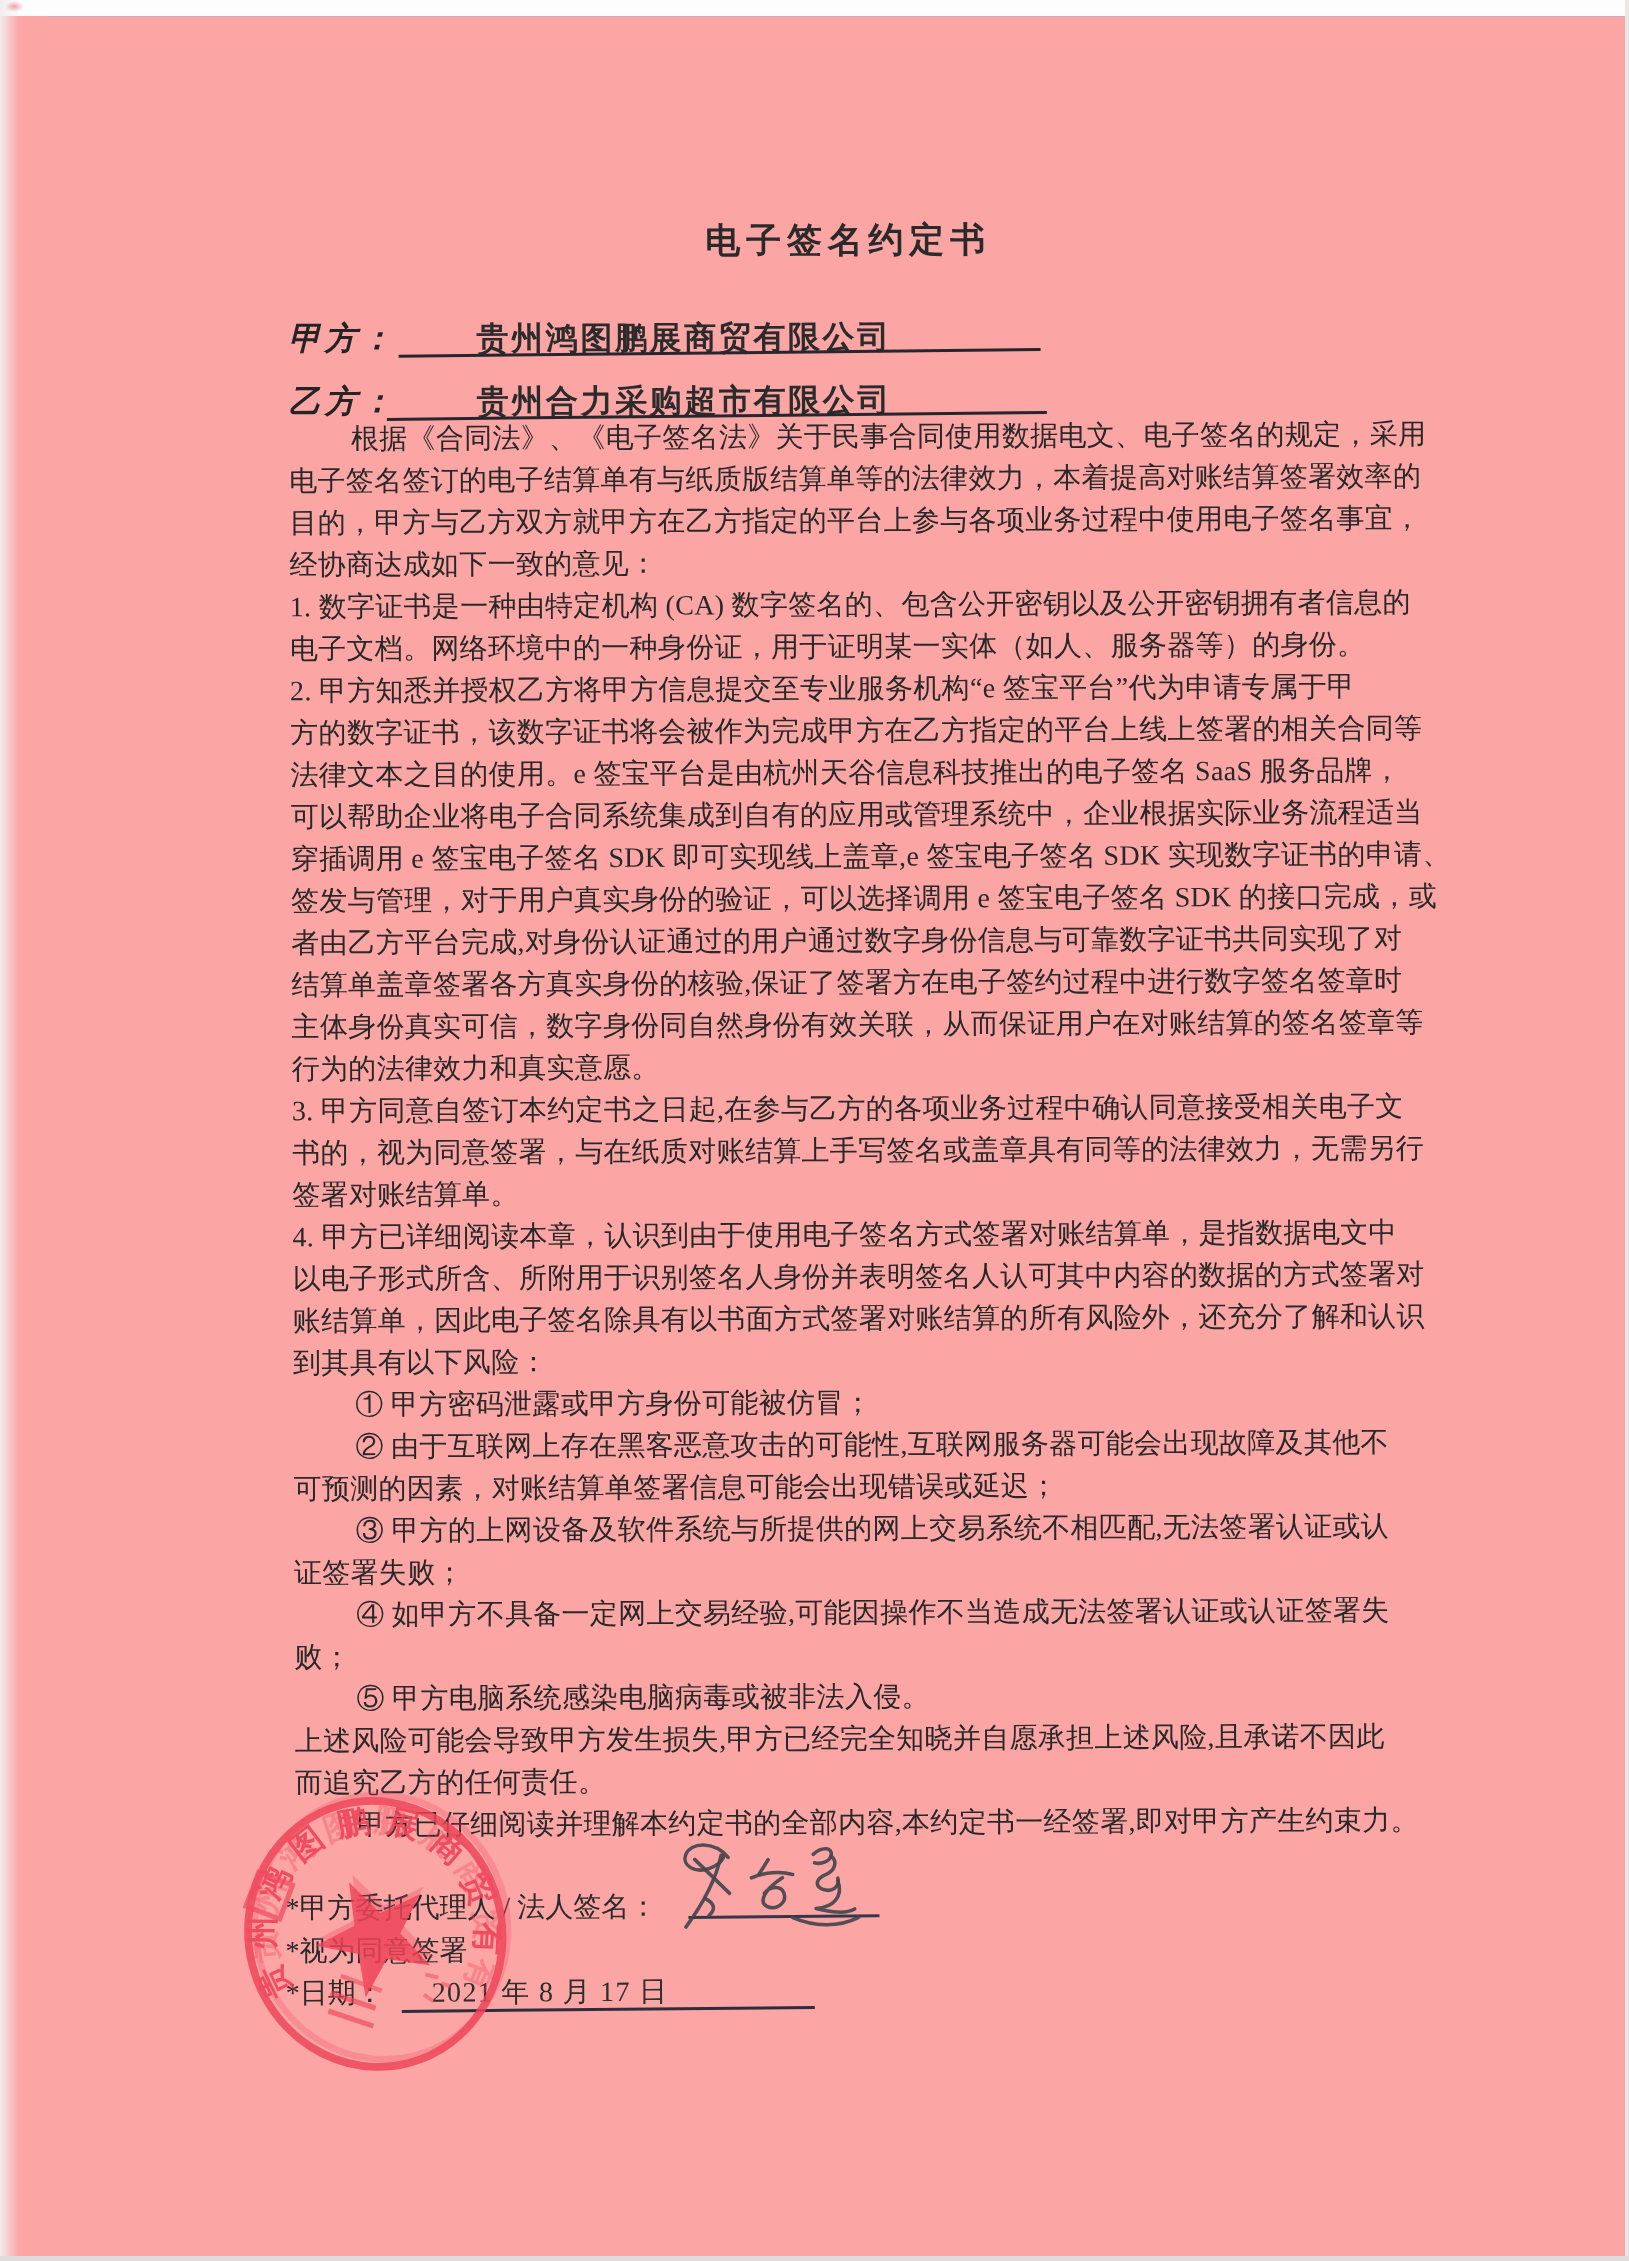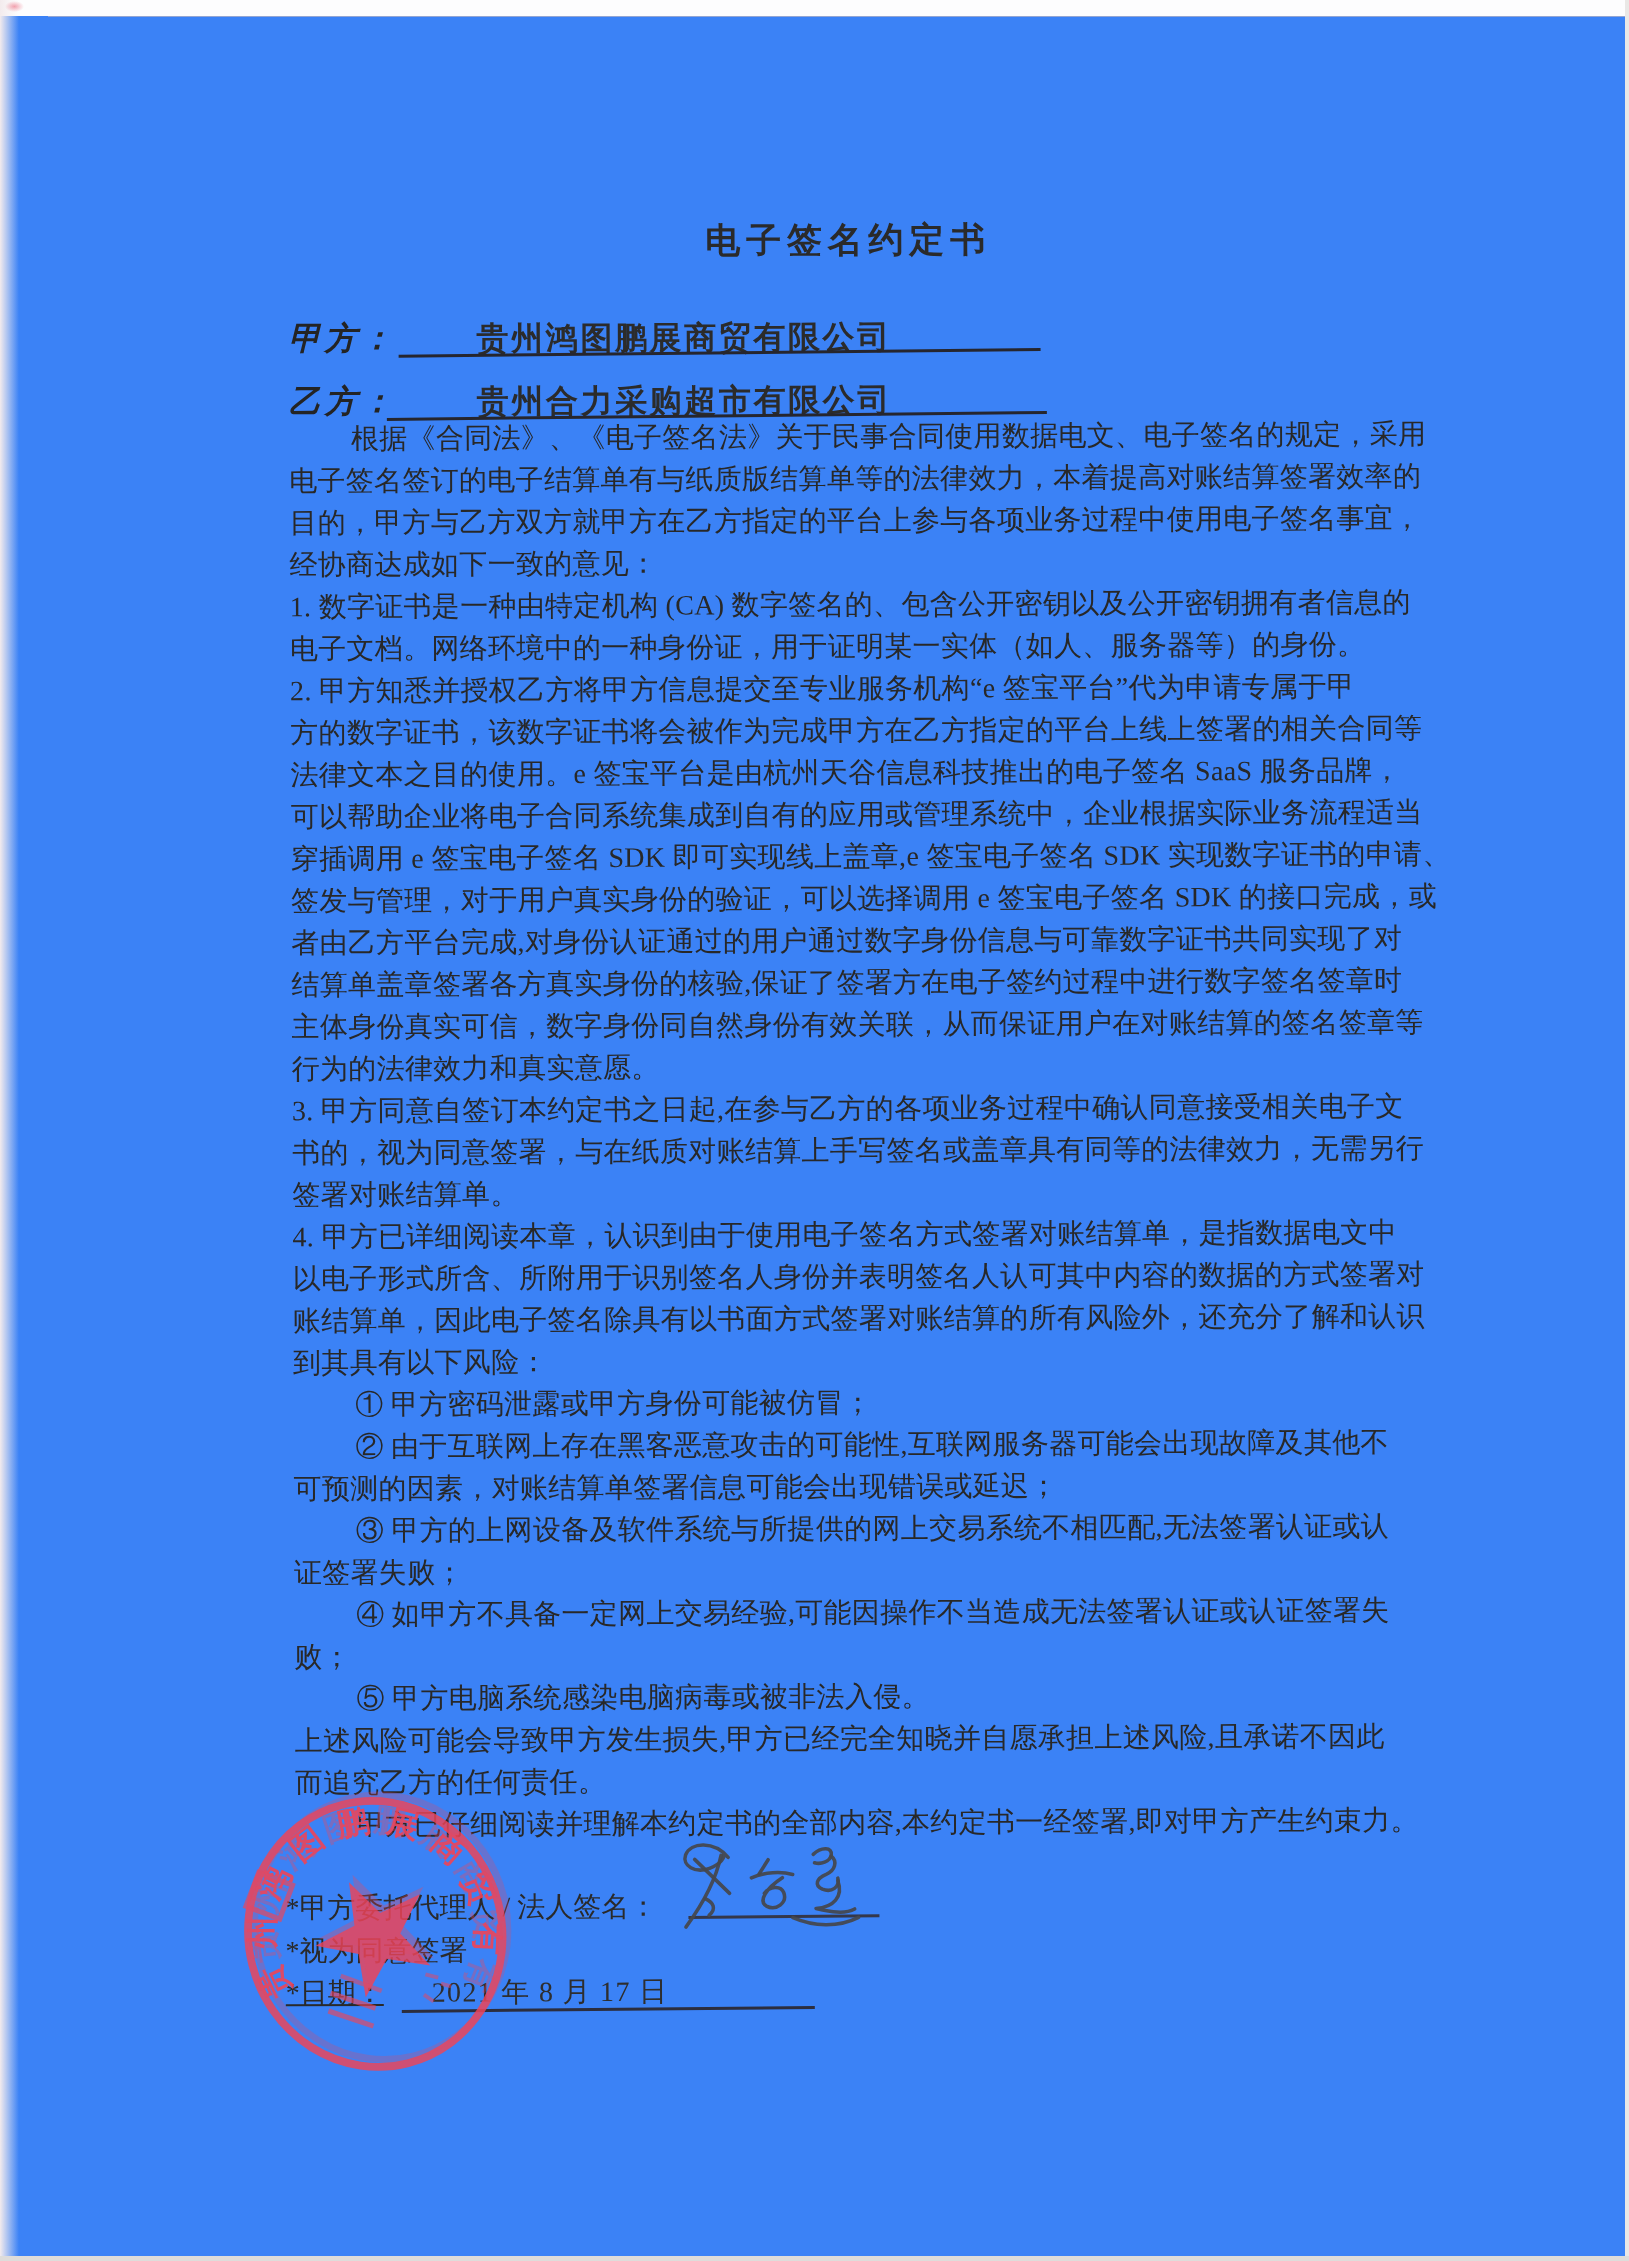--- a/index.html
+++ b/index.html
@@ -1,19 +1,19 @@
 <!DOCTYPE html>
 <html style="font-size:10.3px"><head>
 <meta charset="utf-8">
 <style>
   html,body{margin:0;padding:0;background:#8a8a8a;}
   .page{
     position:relative;
     width:1630px;height:2261px;
-    background:#3b82f6;
+    background:#fca5a5;
     overflow:hidden;
     font-family:"Liberation Serif","DejaVu Serif",serif;
     color:#262626;
   }
   
   .scan-top-strip{position:absolute;top:0;left:0;right:0;height:15.5px;background:#fdfdfe;}
   .scan-top-line{position:absolute;top:15.5px;left:48px;right:0;height:1.3px;background:#b2b0c6;opacity:.75;}
   .scan-left-band{position:absolute;left:0;top:0;bottom:0;width:19.3px;
     background:linear-gradient(90deg,#f3ebed 0%,rgba(243,235,237,0) 100%);}
   .scan-right-band{position:absolute;right:0;top:0;bottom:0;width:5.2px;background:#eae8e6;}
@@ -44,21 +44,21 @@
   .bline{
     height:42px;line-height:42px;font-size:28px;letter-spacing:0.3px;
     white-space:nowrap;color:#282828;
   }
   .bline.ind{text-indent:62px;}
 
   
   .sig-row{position:absolute;left:282px;font-size:28px;color:#2a2a2a;white-space:nowrap;}
   .sig-row-1{top:1887px;}
   .sig-row-2{top:1930px;}
-  .sig-row-3{top:1972px;text-decoration:underline;}
+  .sig-row-3{top:1972px;}
   .date-value{position:absolute;left:146px;top:0;letter-spacing:1.3px;color:#2e2e2e;}
   .sig-underline{position:absolute;left:685px;top:1915px;width:191px;height:2.6px;background:#34374a;transform:rotate(-0.3deg);}
   .date-underline{position:absolute;left:398px;top:2007px;width:413px;height:2.6px;background:#2c2e3e;transform:rotate(-0.3deg);}
 
   .signature-svg{position:absolute;left:663px;top:1835px;width:200px;height:116px;}
   .sig-stroke{fill:none;stroke:#45474c;stroke-width:5.5;stroke-linecap:round;stroke-linejoin:round;opacity:.93;}
 
   
   .stamp-svg{position:absolute;left:217px;top:1771px;width:316px;height:322px;opacity:.9;}
 </style>

